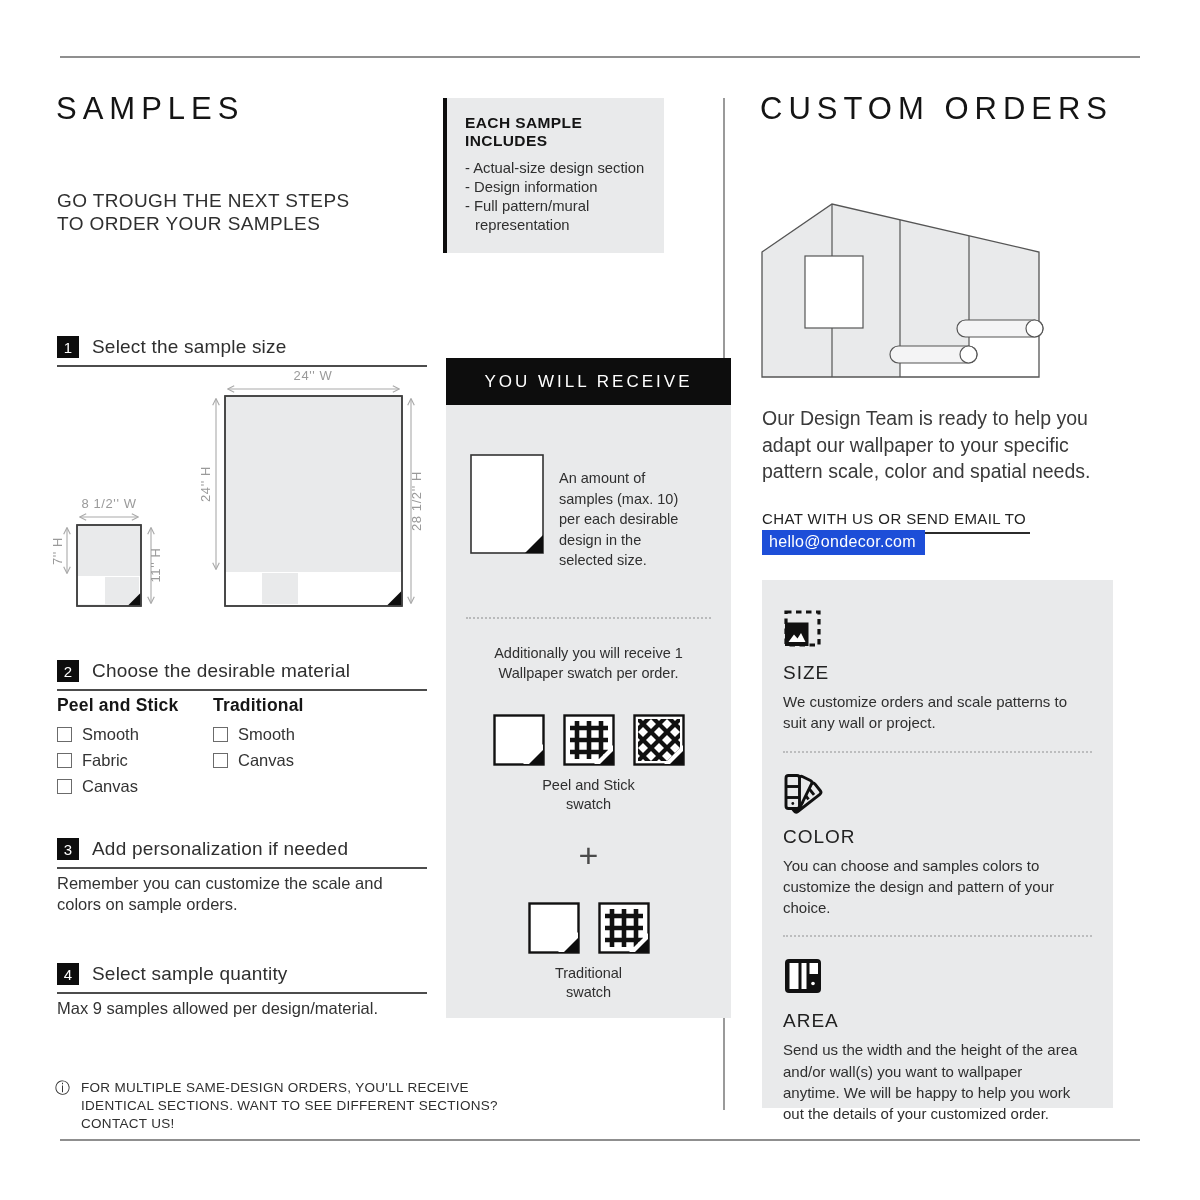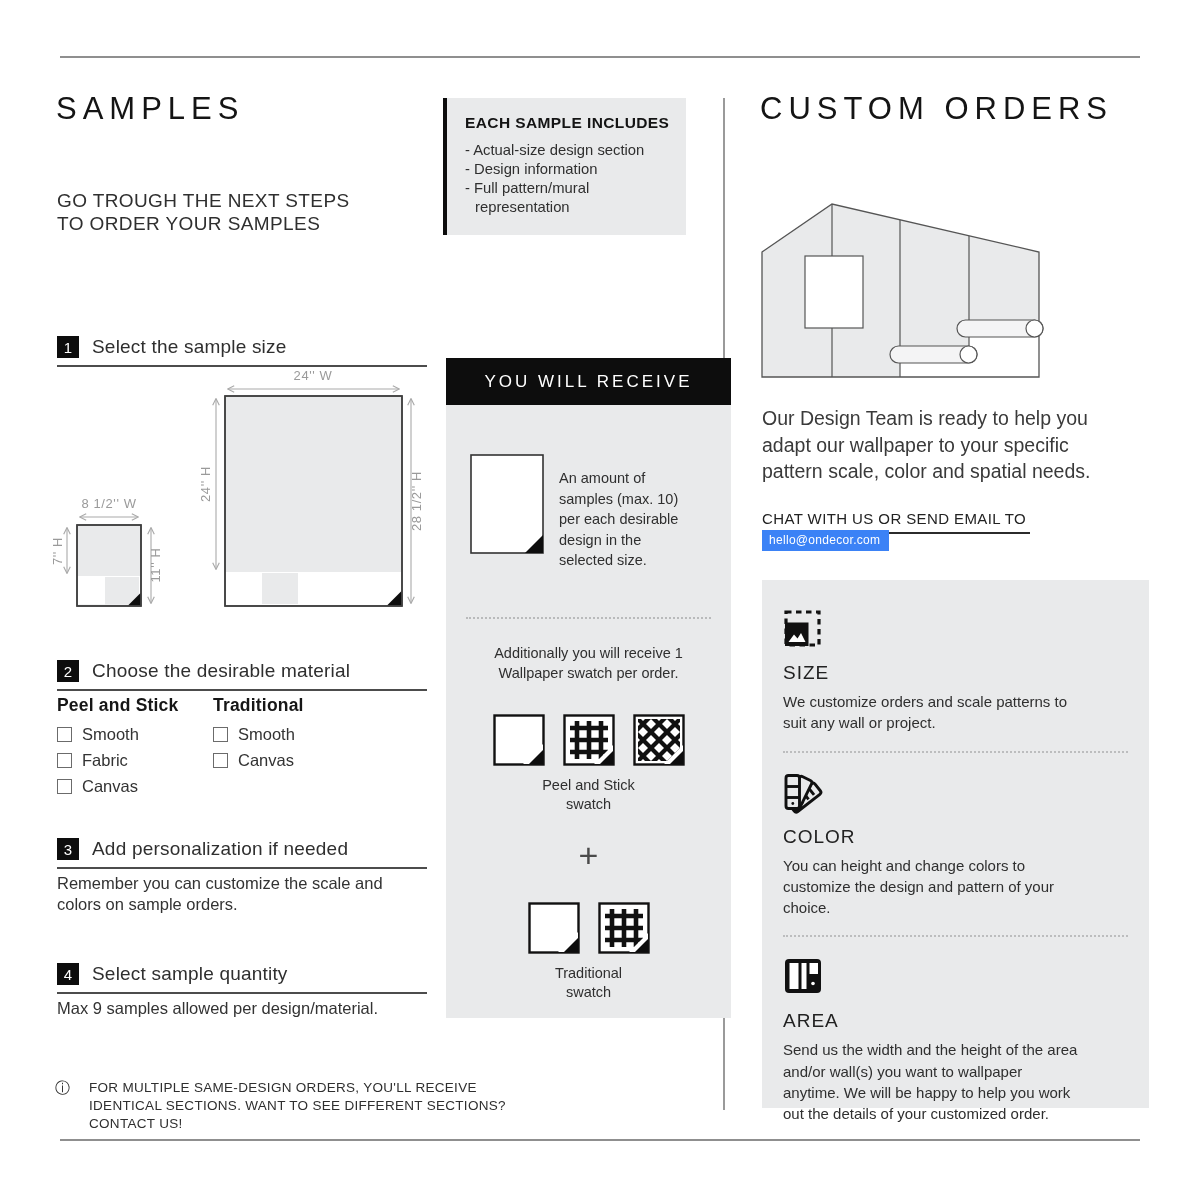--- a/index.html
+++ b/index.html
@@ -39,25 +39,25 @@
 
   .materials { position:absolute; left:57px; top:695px; display:flex; }
   .mat-col-1 { width:156px; } .mat-col-2 { width:170px; }
   .mat-heading { font-weight:bold; font-size:17.5px; color:#161616; margin-bottom:9px; letter-spacing:0.2px; }
   .opt-row { display:flex; align-items:center; margin-bottom:7px; }
   .checkbox { width:13px; height:13px; border:1.5px solid #6b6b6b; background:#fff; flex:0 0 13px; }
   .opt-label { margin-left:10px; font-size:16.5px; color:#333; }
 
   .footer-note { position:absolute; left:55px; top:1079px; width:480px; display:flex; font-size:13.5px; letter-spacing:0.3px; color:#2f2f2f; line-height:1.35; }
   .footer-icon { flex:0 0 18px; font-size:15px; line-height:1.2; color:#2f2f2f; }
-  .footer-text { margin-left:16px; }
+  .footer-text { margin-left:8px; }
 
   
   .includes-box {
-    position:absolute; left:443px; top:98px; width:243px; box-sizing:border-box;
+    position:absolute; left:443px; top:98px; width:221px; box-sizing:border-box;
     background:#e9eaeb; border-left:4px solid #0d0d0d; padding:16px 14px 18px 18px;
   }
   .includes-title { font-size:15.5px; font-weight:bold; letter-spacing:0.4px; color:#141414; margin-bottom:9px; }
   .includes-item { font-size:14.8px; line-height:1.28; color:#2f2f2f; padding-left:10px; text-indent:-10px; }
 
   .receive-panel { position:absolute; left:446px; top:358px; width:285px; height:660px; background:#e9eaeb; }
   .receive-header {
     height:47px; background:#0d0d0d; color:#fff; display:flex; align-items:center; justify-content:center;
     font-size:17px; letter-spacing:3px; font-weight:300;
   }
@@ -68,22 +68,22 @@
   .swatch-row { display:flex; justify-content:center; gap:18px; margin-top:31px; }
   .swatch-label { text-align:center; font-size:14.5px; line-height:1.3; color:#2f2f2f; margin-top:10px; }
   .plus-sign { text-align:center; font-size:34px; font-weight:300; color:#4a4a4a; margin-top:24px; line-height:1; }
   .swatch-row-2 { margin-top:30px; }
 
   
   .house-svg { position:absolute; left:757px; top:193px; }
   .custom-paragraph { position:absolute; left:762px; top:405px; width:370px; font-size:19.5px; line-height:1.36; color:#3a3a3a; }
   .chat-label { position:absolute; left:762px; top:510px; font-size:15px; letter-spacing:0.4px; color:#222;
     border-bottom:2px solid #2b2b2b; padding-bottom:5px; padding-right:4px; }
-  .email-chip { position:absolute; left:762px; top:530px; background:#3b82f6; color:#fff; font-size:12px; letter-spacing:0.3px; padding:3px 9px 4px 7px; }
-  .info-panel { position:absolute; left:762px; top:580px; width:387px; height:528px; background:#e9eaeb; box-sizing:border-box; padding:29px 21px 0 21px; }
+  .email-chip { position:absolute; left:762px; top:530px; background:#1d4ed8; color:#fff; font-size:16px; letter-spacing:0.3px; padding:3px 9px 4px 7px; }
+  .info-panel { position:absolute; left:762px; top:580px; width:351px; height:528px; background:#e9eaeb; box-sizing:border-box; padding:29px 21px 0 21px; }
   .info-icon { height:40px; }
   .info-name { font-size:19px; letter-spacing:1px; color:#222; margin-top:13px; }
   .info-text { font-size:15px; line-height:1.42; color:#2f2f2f; margin-top:7px; width:300px; }
   .dotted-sep-info { border-top:2px dotted #bcbdbe; margin:17px 0 20px 0; }
 </style>
 </head>
 <body>
 
 <div class="page">
 
@@ -348,21 +348,21 @@
               <rect x="3" y="2.5" width="13.5" height="33" rx="2.5" fill="#e9eaeb"></rect>
             </g>
             <rect x="3" y="2.5" width="13.5" height="33" rx="2.5" fill="#e9eaeb"></rect>
             <line x1="3" y1="13.5" x2="16.5" y2="13.5"></line>
             <line x1="3" y1="24.5" x2="16.5" y2="24.5"></line>
             <circle cx="9.8" cy="30.5" r="1.4" fill="#111" stroke="none"></circle>
           </g>
         </svg>
       </div>
       <div class="info-name">COLOR</div>
-      <div class="info-text">You can height and change colors to customize the design and pattern of your choice.</div>
+      <div class="info-text">You can choose and samples colors to customize the design and pattern of your choice.</div>
     </div>
 
     <div class="dotted-sep-info"></div>
 
     <div>
       <div class="info-icon">
         <svg width="40" height="38" viewBox="0 0 40 38">
           <rect x="2" y="2" width="36" height="34" rx="4" fill="#111"></rect>
           <rect x="6.5" y="6" width="9" height="26" fill="#ffffff"></rect>
           <rect x="18.5" y="6" width="5" height="26" fill="#ffffff"></rect>

